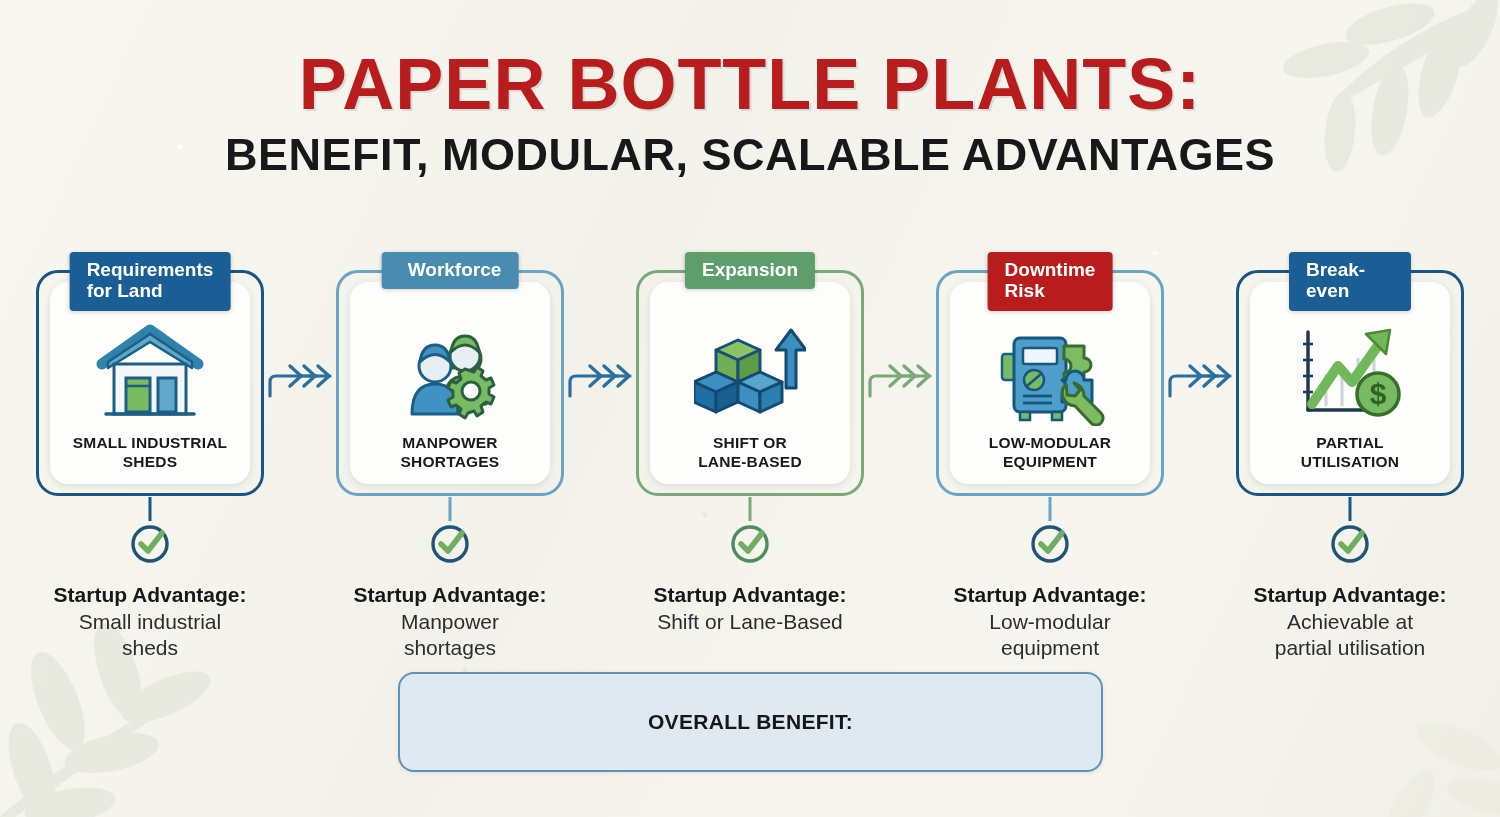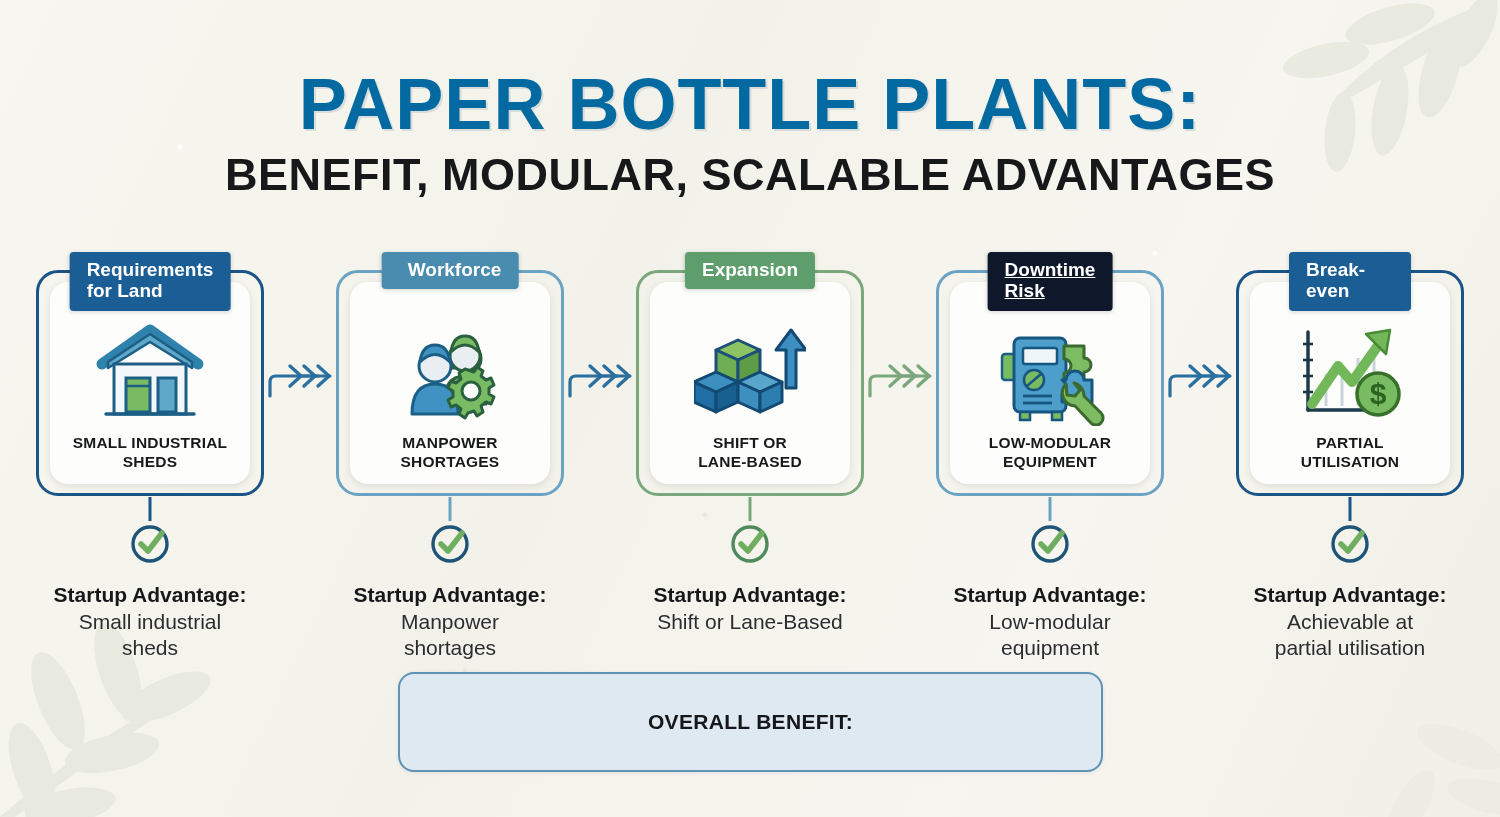--- a/index.html
+++ b/index.html
@@ -22,24 +22,23 @@
   }
   .leaf-decor { position:absolute; pointer-events:none; opacity:.55; }
   #leaf-top-right { top:-18px; right:-10px; }
   #leaf-bottom-left { bottom:-24px; left:-30px; }
   #leaf-bottom-right { bottom:-40px; right:-40px; opacity:.3; }
 
   
   #header { position:absolute; top:48px; left:0; width:1500px; text-align:center; }
   #main-title {
     font-size:72px; font-weight:bold; letter-spacing:1px;
-    color:#0369a1; line-height:1.02;
+    color:#b91c1c; line-height:1.02;
     text-shadow:2px 2px 0 rgba(120,140,155,.22);
     font-family:"Liberation Sans", sans-serif;
-    margin-top:20px;
   }
   #sub-title {
     margin-top:10px;
     font-size:45px; font-weight:bold; letter-spacing:.5px;
     color:#16181a; line-height:1.05;
   }
 
   
   #steps-row {
     position:absolute; top:252px; left:0; width:1500px; height:250px;
@@ -251,21 +250,21 @@
         <line x1="29" y1="81" x2="58" y2="81" stroke="#16567f" stroke-width="2.8"></line>
         <rect x="26" y="90" width="10" height="8" fill="#79bb63" stroke="#16567f" stroke-width="2.5"></rect>
         <rect x="58" y="90" width="10" height="8" fill="#79bb63" stroke="#16567f" stroke-width="2.5"></rect>
         <path d="M70 24 h20 v12 a7 7 0 0 1 0 14 v10 H70 v-9 a7 7 0 0 0 0 -14 z" fill="#7ebc63" stroke="#3a6a30" stroke-width="3" stroke-linejoin="round"></path>
         <path d="M72 58 a9 9 0 0 1 18 0 h8 v22 H68 v-8 a8 8 0 0 0 0 -14 z" fill="#4e9ecb" stroke="#16567f" stroke-width="3" stroke-linejoin="round"></path>
         <path d="M72 62 a13 13 0 0 0 9 22 l16 17 a7 7 0 0 0 10 -10 L90 74 a13 13 0 0 0 -10 -13 l6 7 -5 6 -8 -1 z" fill="#7ebc63" stroke="#3a6a30" stroke-width="3" stroke-linejoin="round"></path>
       </svg>
       <div class="step-label" style="white-space: pre-line;">LOW-MODULAR
 EQUIPMENT</div>
     </div>
-    <div class="step-badge" style="background: #0f172a; white-space: pre-line; text-decoration: underline;">Downtime Risk</div>
+    <div class="step-badge" style="background: #b91c1c; white-space: pre-line;">Downtime Risk</div>
   </div>
 
   <div class="connector">
     <svg width="70" height="46" viewBox="0 0 70 46">
       <path d="M2 40 L2 26 Q2 20 8 20 L50 20" fill="none" stroke="#2a6f9e" stroke-width="3.2" stroke-linecap="round"></path>
       <path d="M22 10 L33 20 L22 30 M36 10 L47 20 L36 30 M50 10 L61 20 L50 30" fill="none" stroke="#2a6f9e" stroke-width="3.4" stroke-linecap="round" stroke-linejoin="round"></path>
       <line x1="30" y1="20" x2="62" y2="20" stroke="#2a6f9e" stroke-width="3.2" stroke-linecap="round"></line>
     </svg>
   </div>
 

